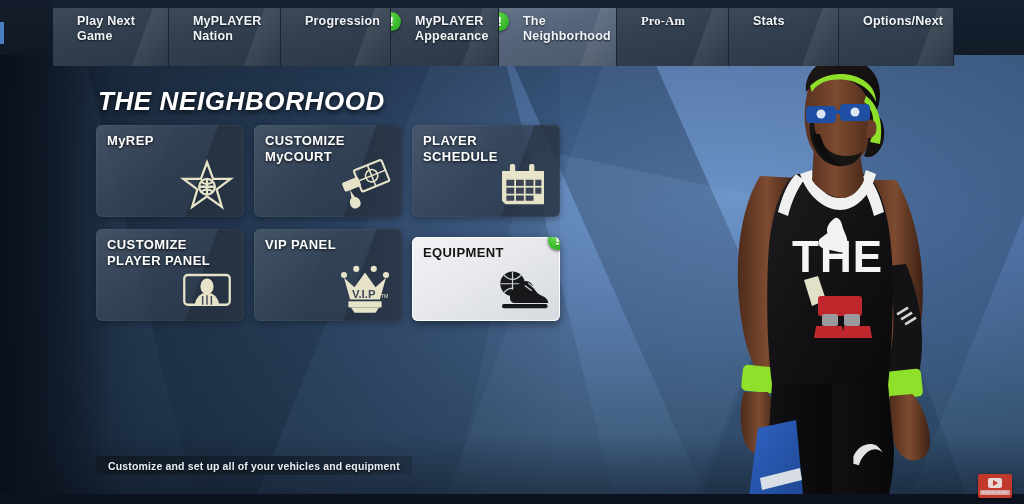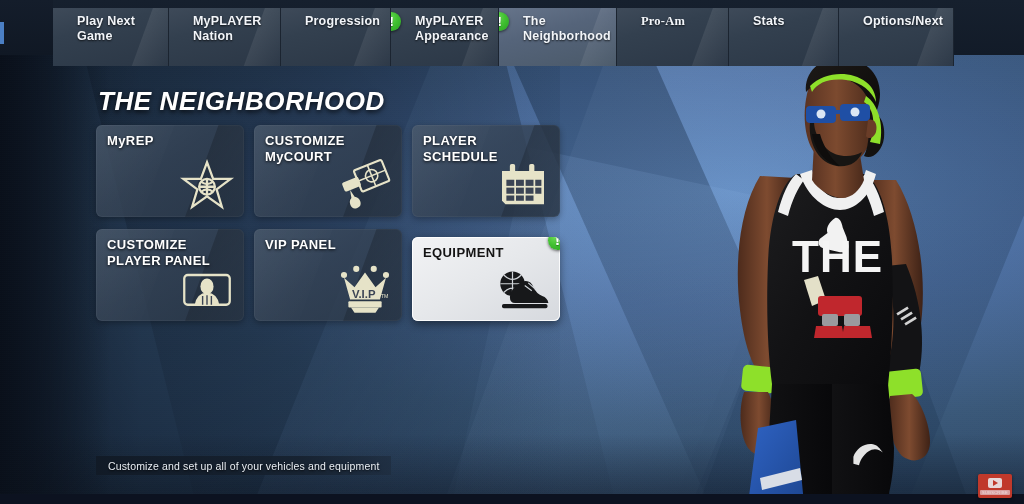--- a/index.html
+++ b/index.html
@@ -203,21 +203,21 @@
 
   .hint-bar{
     position:absolute; left:96px; top:456px;
     height:19px; min-width:292px;
     background:linear-gradient(90deg, rgba(17,26,38,.94) 0%, rgba(22,33,47,.90) 70%, rgba(30,44,62,.70) 100%);
     display:flex; align-items:center;
     padding:0 12px;
     z-index:14;
   }
   .hint-text{
-    font-size:10.5px; font-weight:normal; color:#e9eef4;
+    font-size:10.5px; font-weight:bold; color:#e9eef4;
     letter-spacing:.15px; white-space:nowrap;
     text-shadow:0 1px 2px rgba(0,0,0,.8);
   }
 
   
   .player{
     position:absolute; left:700px; top:48px; width:300px; height:456px;
     z-index:10;
   }
   .player svg{ width:100%; height:100%; display:block; }

